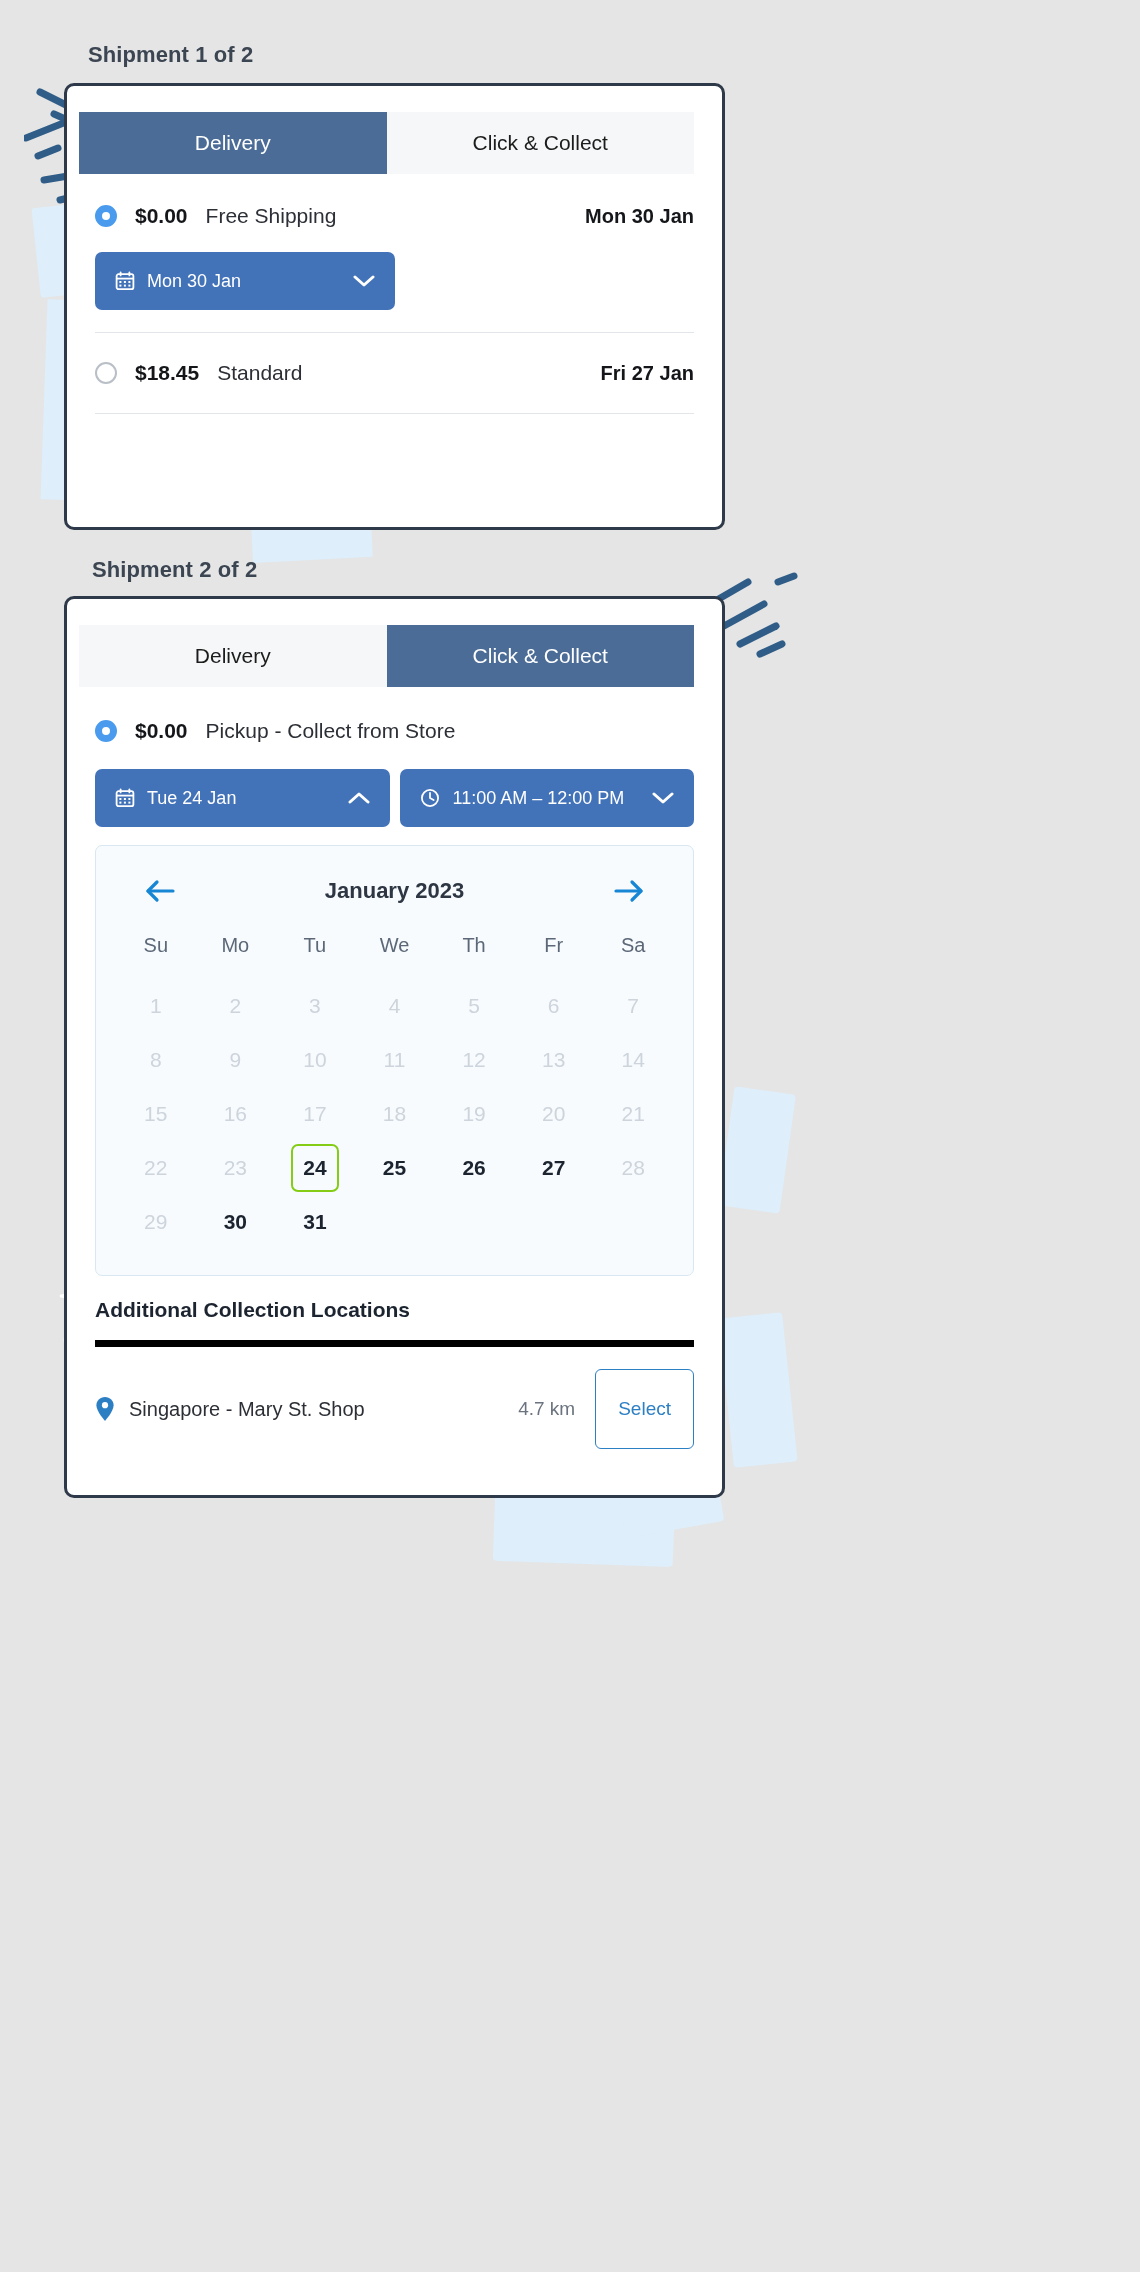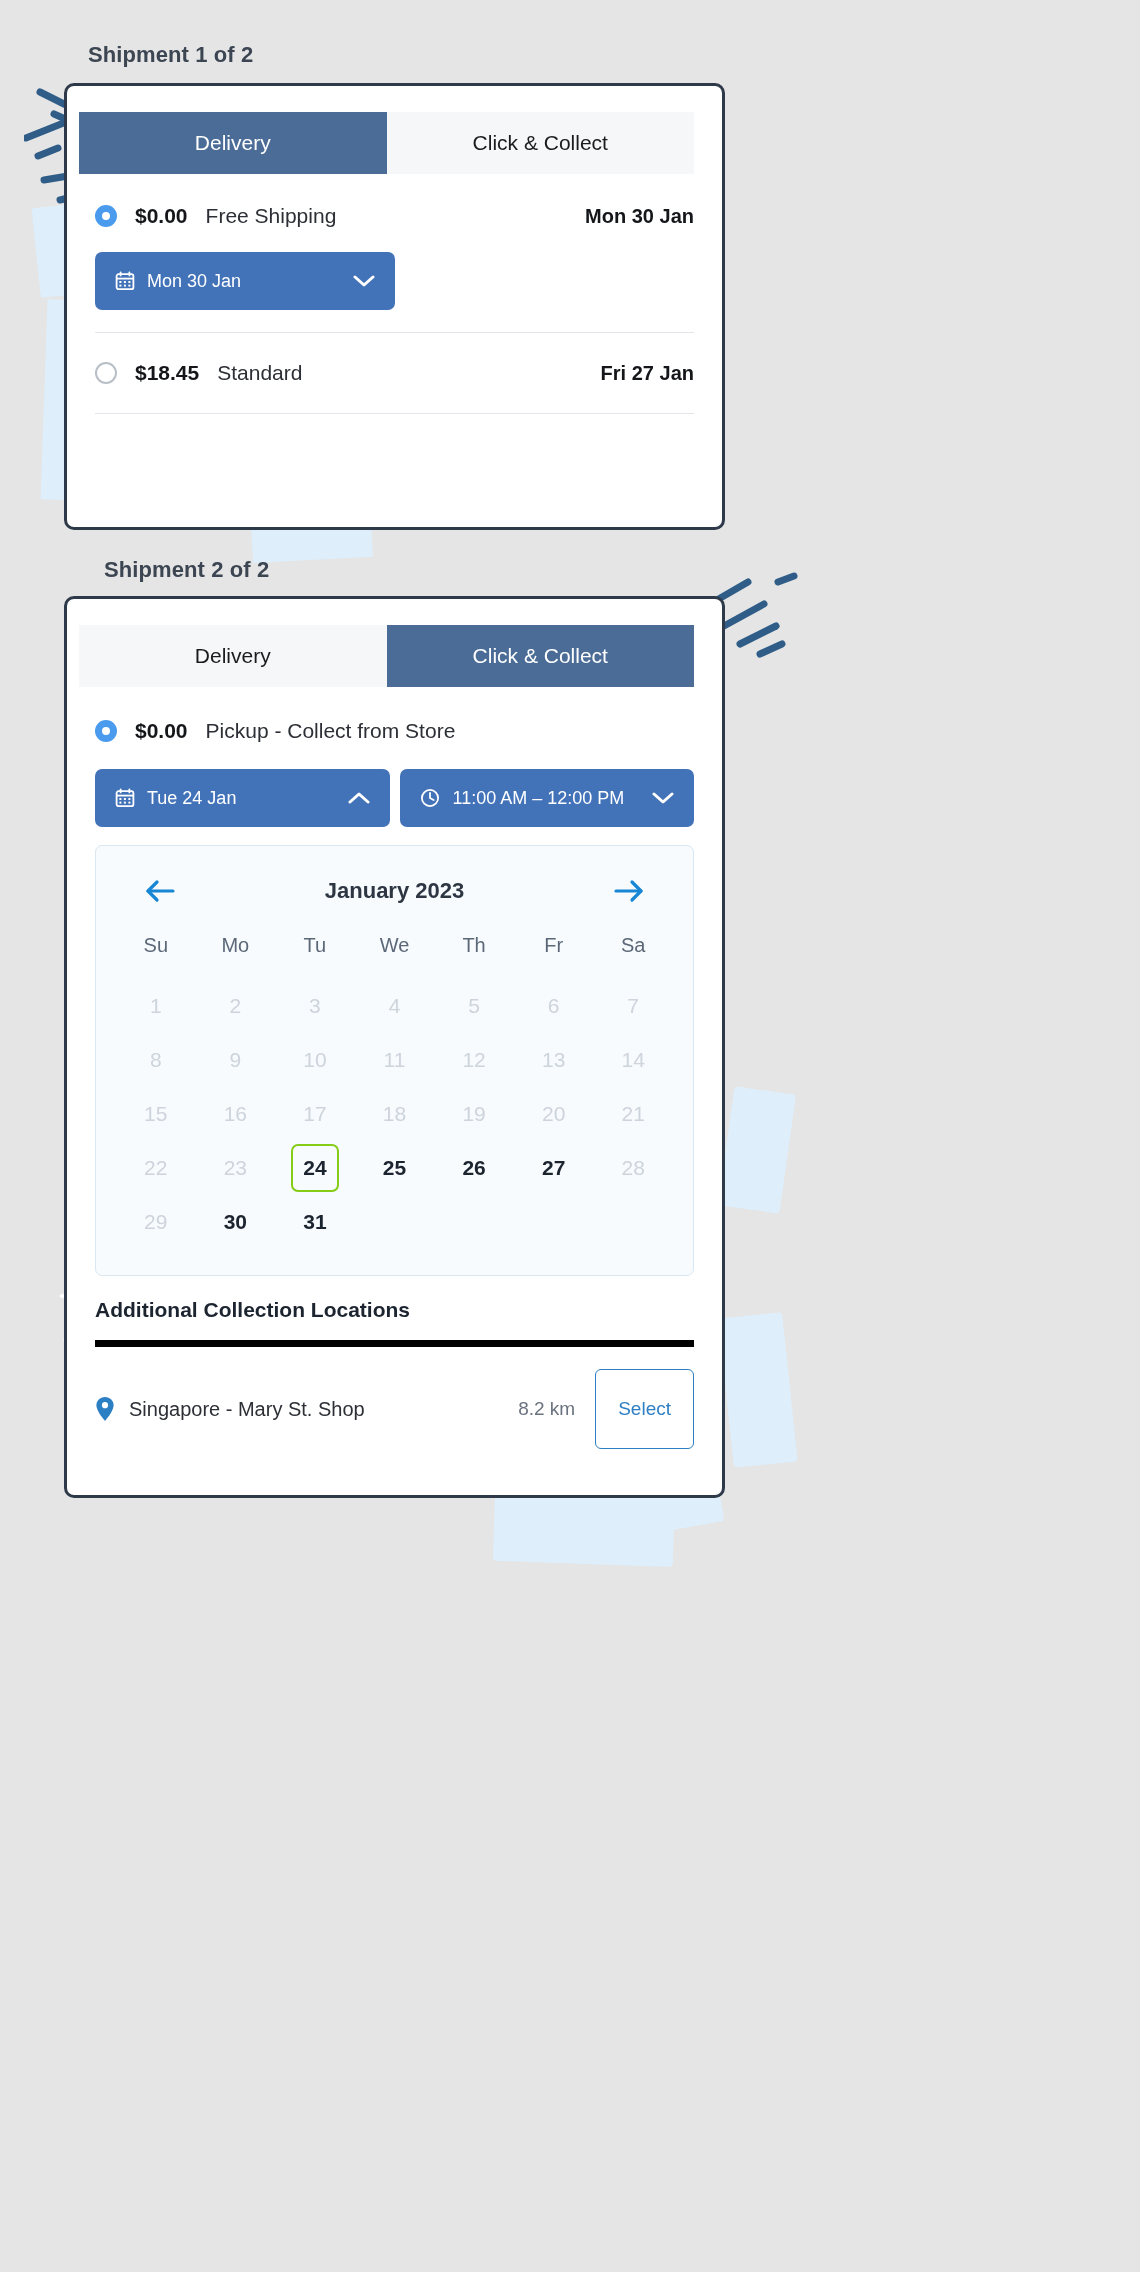--- a/index.html
+++ b/index.html
@@ -289,21 +289,21 @@
       <div class="radio"></div>
       <div class="price">$18.45</div>
       <div class="opt-name">Standard</div>
       <div class="opt-date">Fri 27 Jan</div>
     </div>
 
     <div class="hr" style="margin-top:0;"></div>
 
   </div>
 
-  <div class="ship-label" style="left:104px; top:557px;">Shipment 2 of 2</div>
+  <div class="ship-label" style="left:92px; top:557px;">Shipment 2 of 2</div>
 
   <div class="card" style="left:64px; top:596px; width:661px; height:902px;">
 
     <div class="tabs">
       <div class="tab">
         <span>Delivery</span>
       </div>
       <div class="tab active">
         <span>Click &amp; Collect</span>
       </div>
@@ -422,18 +422,18 @@
     </div>
 
     <div class="sec-title">Additional Collection Locations</div>
 
     <div class="loc-row">
       <svg width="20" height="26" viewBox="0 0 20 26">
         <path d="M10 1 C5 1 1.4 4.7 1.4 9.3 C1.4 15.4 10 25 10 25 C10 25 18.6 15.4 18.6 9.3 C18.6 4.7 15 1 10 1 Z" fill="#2d7fc4"></path>
         <circle cx="10" cy="9.2" r="3.1" fill="#ffffff"></circle>
       </svg>
       <div class="loc-name">Singapore - Mary St. Shop</div>
-      <div class="loc-dist">8.2 km</div>
+      <div class="loc-dist">4.7 km</div>
       <div class="sel-btn">Select</div>
     </div>
   </div>
 
 </div>
 
 </body></html>

